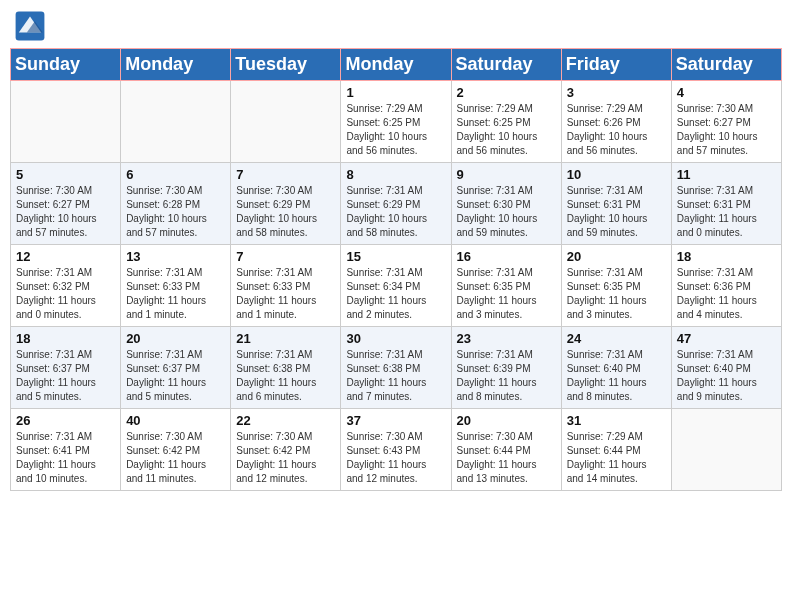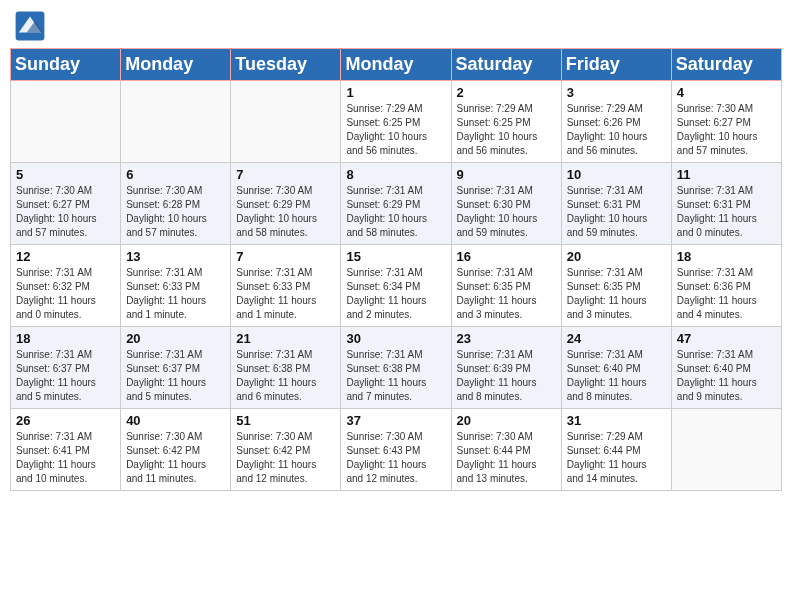--- a/index.html
+++ b/index.html
@@ -324,21 +324,21 @@
 and 10 minutes.</div>
         </td>
         <td>
           <div class="day-number">40</div>
           <div class="day-info" style="white-space: pre-line;">Sunrise: 7:30 AM
 Sunset: 6:42 PM
 Daylight: 11 hours
 and 11 minutes.</div>
         </td>
         <td>
-          <div class="day-number">51</div>
+          <div class="day-number">22</div>
           <div class="day-info" style="white-space: pre-line;">Sunrise: 7:30 AM
 Sunset: 6:42 PM
 Daylight: 11 hours
 and 12 minutes.</div>
         </td>
         <td>
           <div class="day-number">37</div>
           <div class="day-info" style="white-space: pre-line;">Sunrise: 7:30 AM
 Sunset: 6:43 PM
 Daylight: 11 hours

